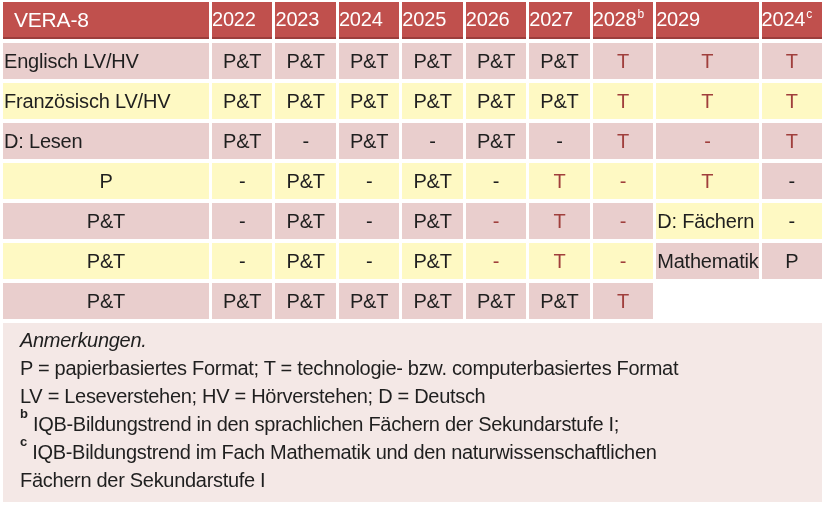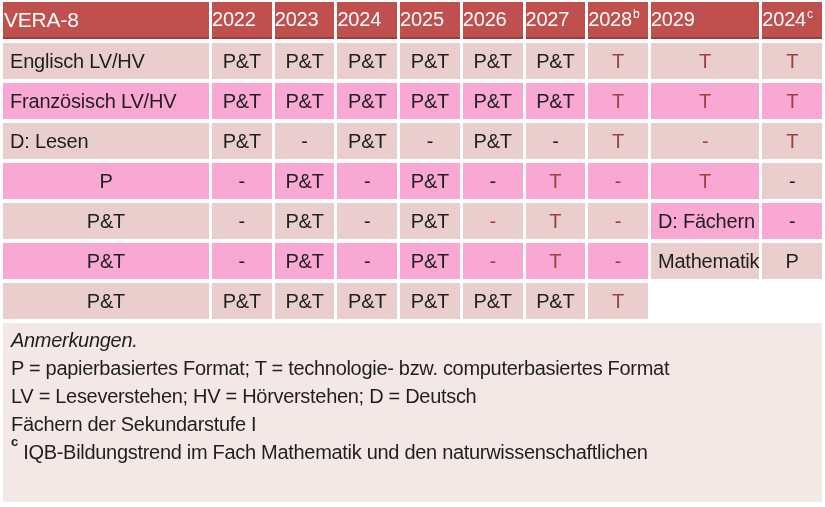--- a/index.html
+++ b/index.html
@@ -21,50 +21,50 @@
     color: #FFFFFF;
     height: 37px;
     box-sizing: border-box;
     border-bottom: 2px solid #9C3E3C;
     display: flex; align-items: center; justify-content: flex-start;
     font-size: 20px;
     letter-spacing: -0.2px;
   }
   .hcell.first {
     justify-content: flex-start;
-    padding-left: 1px;
+    padding-left: 11px;
     font-size: 21px;
   }
   .hcell sup {
     font-size: 12px;
     line-height: 1;
     position: relative;
     top: -6px;
     margin-left: 1px;
   }
   .cell {
     height: 36px;
     display: flex; align-items: center; justify-content: center;
     font-size: 20px;
     letter-spacing: -0.2px;
   }
   .lcell {
     justify-content: flex-start;
-    padding-left: 7px;
+    padding-left: 1px;
   }
   .dark  { background: #E9CECD; }
-  .light { background: #f9a8d4; text-align: center; }
+  .light { background: #fef9c3; text-align: center; }
   .red   { color: #A03F3C; }
 
   .notes {
     margin-top: 4px;
     background: #F4E8E6;
     box-sizing: border-box;
     height: 179px;
-    padding: 3px 6px 0 8px;
+    padding: 3px 6px 0 17px;
     font-size: 20px;
     line-height: 28px;
     letter-spacing: -0.3px;
   }
   .notes .italic { font-style: italic; }
   .notes sup {
     font-weight: bold;
     font-size: 13px;
     line-height: 1;
     position: relative;
@@ -189,16 +189,17 @@
     <div class="cell dark">P&amp;T</div>
     <div class="cell dark">P&amp;T</div>
     <div class="cell dark red">T</div>
 
   </div>
 
   <div class="notes">
     <div class="italic">Anmerkungen.</div>
     <div>P = papierbasiertes Format; T = technologie- bzw. computerbasiertes Format</div>
     <div>LV = Leseverstehen; HV = Hörverstehen; D = Deutsch</div>
+    <div><sup>b</sup> <span>IQB-Bildungstrend in den sprachlichen Fächern der Sekundarstufe I;</span></div>
+    <div><sup>c</sup> <span>IQB-Bildungstrend im Fach Mathematik und den naturwissenschaftlichen</span></div>
     <div>Fächern der Sekundarstufe I</div>
-    <div><sup>c</sup> <span>IQB-Bildungstrend im Fach Mathematik und den naturwissenschaftlichen</span></div>
   </div>
 </div>
 
 </body></html>

